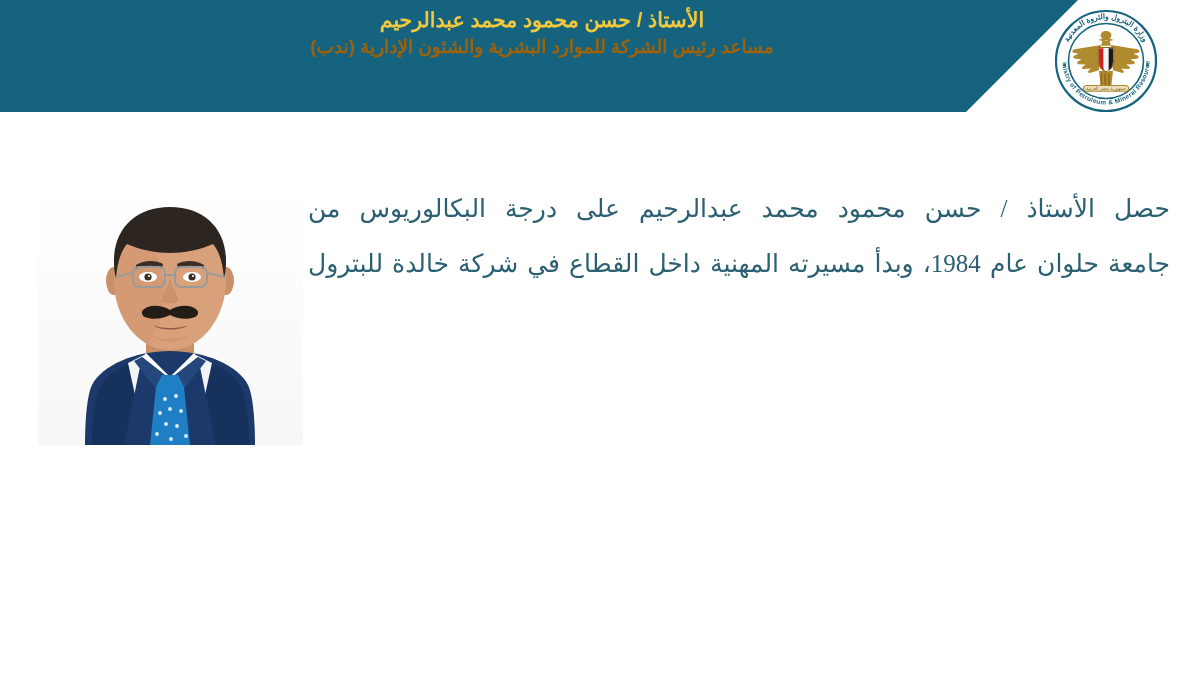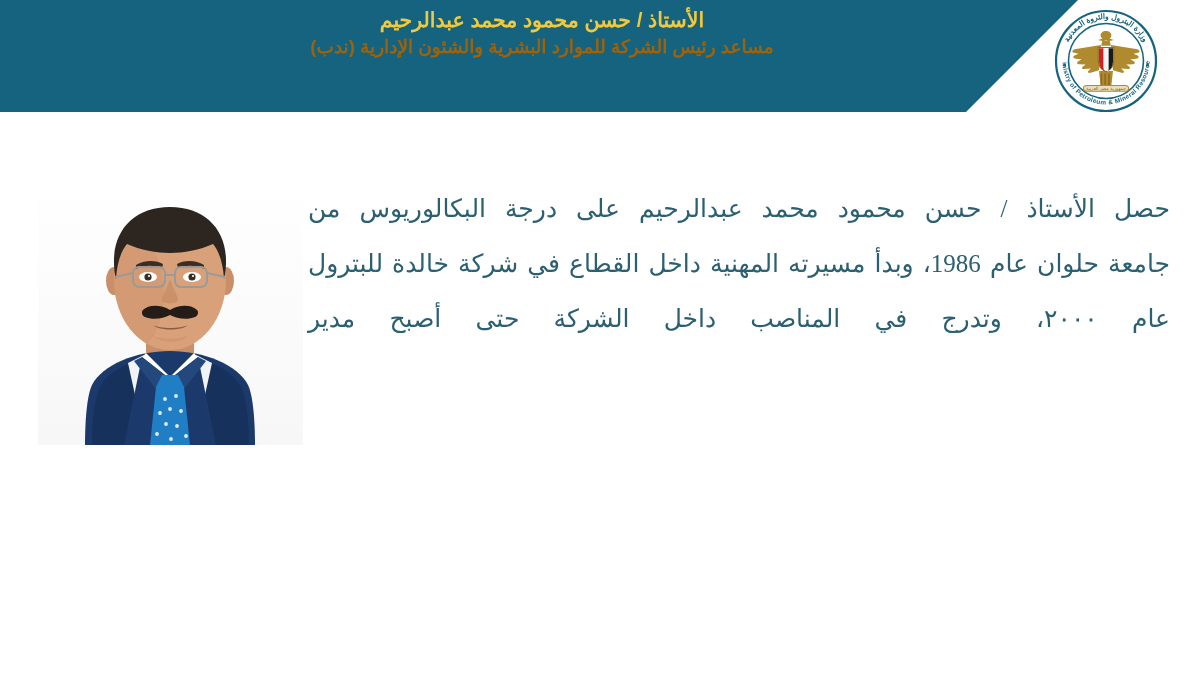--- a/index.html
+++ b/index.html
@@ -243,17 +243,16 @@
 
         <path d="M115 150 c7 4 28 4 35 0 c-6 6 -29 6 -35 0 z" fill="#8d5a47"></path>
 
         <path d="M114 160 c6 5 30 5 36 0 c-3 9 -30 9 -36 0 z" fill="#c68e66" opacity="0.45"></path>
       </svg>
     </div>
   </div>
 
   <div class="bio">
     <p>حصل الأستاذ / حسن محمود محمد عبدالرحيم على درجة البكالوريوس من</p>
-    <p>جامعة حلوان عام 1986، وبدأ مسيرته المهنية داخل القطاع في شركة خالدة للبترول</p>
-    <p>عام ٢٠٠٠، وتدرج في المناصب داخل الشركة حتى أصبح مدير</p>
+    <p>جامعة حلوان عام 1984، وبدأ مسيرته المهنية داخل القطاع في شركة خالدة للبترول</p>
   </div>
 
 </div>
 
 </body></html>

